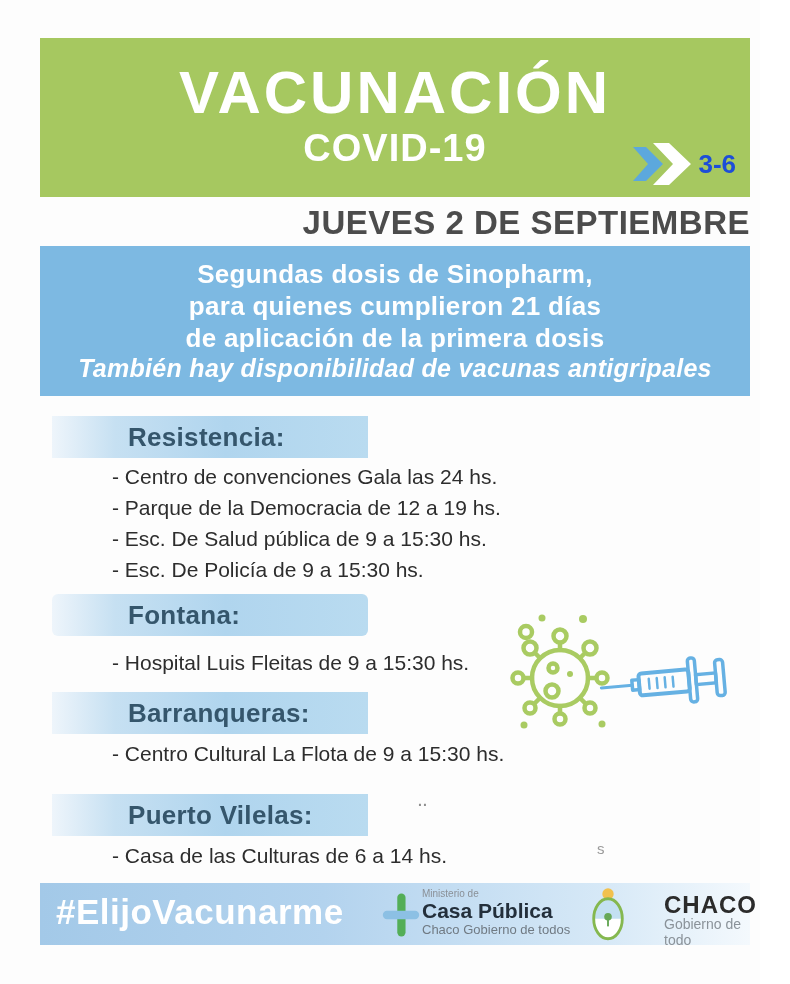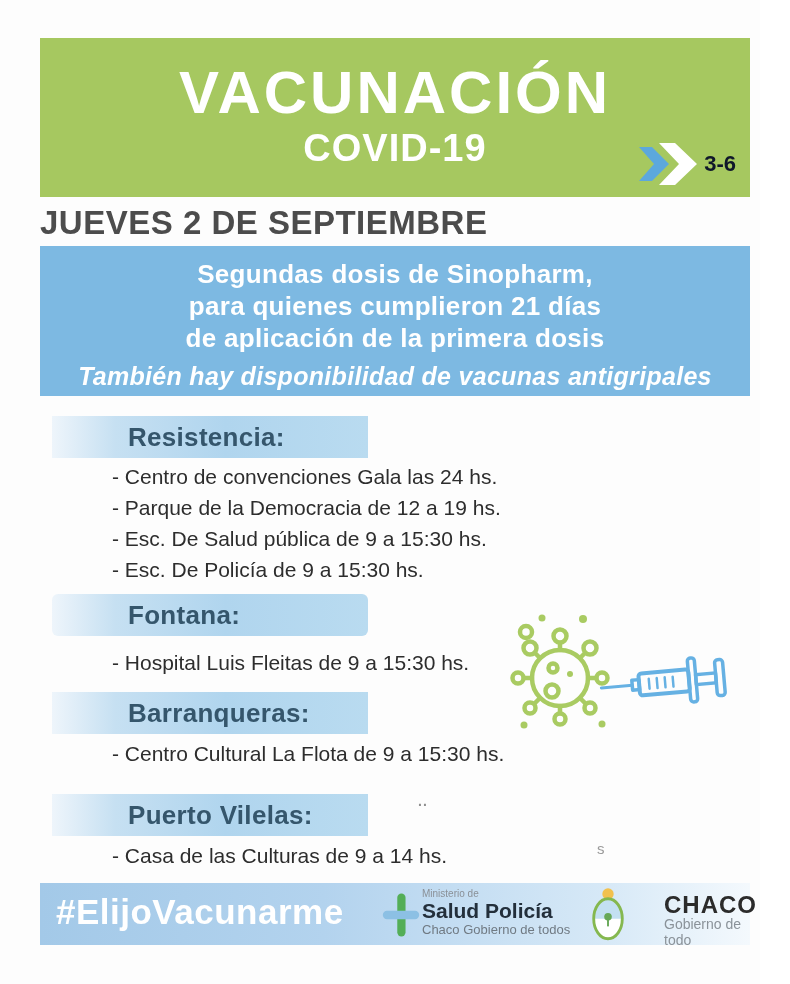--- a/index.html
+++ b/index.html
@@ -5,28 +5,28 @@
   html,body{margin:0;padding:0;background:#ffffff;}
   .poster{
     position:relative;width:760px;height:984px;background:#fdfdfd;
     font-family:"Liberation Sans",sans-serif;overflow:hidden;
   }
   
   .banner{position:absolute;left:40px;top:38px;width:710px;height:159px;background:#a6c860;text-align:center;color:#fff;}
   .banner-title{margin-top:20px;font-size:60px;font-weight:700;letter-spacing:3px;}
   .banner-subtitle{font-size:38px;font-weight:700;letter-spacing:1px;margin-top:0px;}
   .badge{position:absolute;right:14px;bottom:10px;display:flex;align-items:center;gap:3px;}
-  .badge-label{font-size:22px;font-weight:700;color:#0f172a;}
+  .badge-label{font-size:26px;font-weight:700;color:#1d4ed8;}
   
-  .date{position:absolute;left:40px;top:204px;width:710px;text-align:left;font-size:33px;font-weight:700;color:#4c4c4c;letter-spacing:.5px;}
+  .date{position:absolute;left:40px;top:204px;width:710px;text-align:right;font-size:33px;font-weight:700;color:#4c4c4c;letter-spacing:.5px;}
   
   .notice{position:absolute;left:40px;top:246px;width:710px;height:150px;background:#7db9e2;color:#fff;text-align:center;}
   .notice-line{font-size:26px;font-weight:700;line-height:32px;letter-spacing:.3px;}
   .notice-line.first{margin-top:12px;}
-  .notice-footnote{margin-top:8px;font-size:25px;font-weight:700;font-style:italic;letter-spacing:.3px;}
+  .notice-footnote{font-size:25px;font-weight:700;font-style:italic;letter-spacing:.3px;}
   
   .sec-bar{position:absolute;left:52px;width:316px;height:42px;display:flex;align-items:center;
     background:linear-gradient(90deg,#eef5fb 0%,#c6e0f2 20%,#b0d5ee 55%,#b9dbf0 100%);}
   .sec-title{padding-left:76px;font-size:26px;font-weight:800;color:#35566c;letter-spacing:.3px;}
   .items{position:absolute;left:112px;color:#2d2d2d;font-size:21px;font-weight:500;line-height:31px;}
   #bar-resistencia{top:416px;} #items-resistencia{top:461px;}
   #bar-fontana{top:594px;border-radius:6px;}     #items-fontana{top:647px;}
   #bar-barranqueras{top:692px;}#items-barranqueras{top:738px;}
   #bar-puerto{top:794px;}      #items-puerto{top:840px;}
   
@@ -96,21 +96,21 @@
     <span class="sec-title">Barranqueras:</span>
   </div>
   <div class="items" id="items-barranqueras">
     <div>- Centro Cultural La Flota de 9 a 15:30 hs.</div>
   </div>
 
   <div class="sec-bar" id="bar-puerto">
     <span class="sec-title">Puerto Vilelas:</span>
   </div>
   <div class="items" id="items-puerto">
-    <div>- Casa de las Culturas de 9 a 14 hs.</div>
+    <div>- Casa de las Culturas de 6 a 14 hs.</div>
   </div>
 
   <svg class="virus" width="105" height="122" viewBox="0 0 105 122">
     <g stroke="#a9cb62" stroke-width="4.5" fill="none" stroke-linecap="round">
       <circle cx="50" cy="68" r="28"></circle>
       <line x1="50" y1="40" x2="50" y2="33"></line>
         <circle cx="50" cy="26" r="6.5"></circle>
       <line x1="70" y1="48" x2="75" y2="43"></line>
         <circle cx="80" cy="38" r="6.5"></circle>
       <line x1="78" y1="68" x2="86" y2="68"></line>
@@ -159,21 +159,21 @@
   <footer class="footer">
     <div class="hashtag">#ElijoVacunarme</div>
 
     <svg class="cross" width="38" height="46" viewBox="0 0 46 54">
       <rect x="18.5" y="1" width="10" height="52" rx="5" fill="#53ae57"></rect>
       <rect x="1" y="22" width="44" height="10" rx="5" fill="#8cc0e4"></rect>
     </svg>
 
     <div class="ministry">
       <div class="ministry-pre">Ministerio de</div>
-      <div class="ministry-name">Salud Policía</div>
+      <div class="ministry-name">Casa Pública</div>
       <div class="ministry-sub">Chaco Gobierno de todos</div>
     </div>
 
     <svg class="crest" width="40" height="56" viewBox="0 0 42 58">
       <circle cx="21" cy="8" r="6" fill="#f2c14e"></circle>
       <ellipse cx="21" cy="34" rx="15" ry="21" fill="#ffffff"></ellipse>
       <path d="M6,34 a15,21 0 0 1 30,0 z" fill="#c3e0f2"></path>
       <ellipse cx="21" cy="34" rx="15" ry="21" fill="none" stroke="#85b84f" stroke-width="3"></ellipse>
       <circle cx="21" cy="32" r="4" fill="#67a857"></circle>
       <rect x="20" y="34" width="2" height="8" fill="#67a857"></rect>

